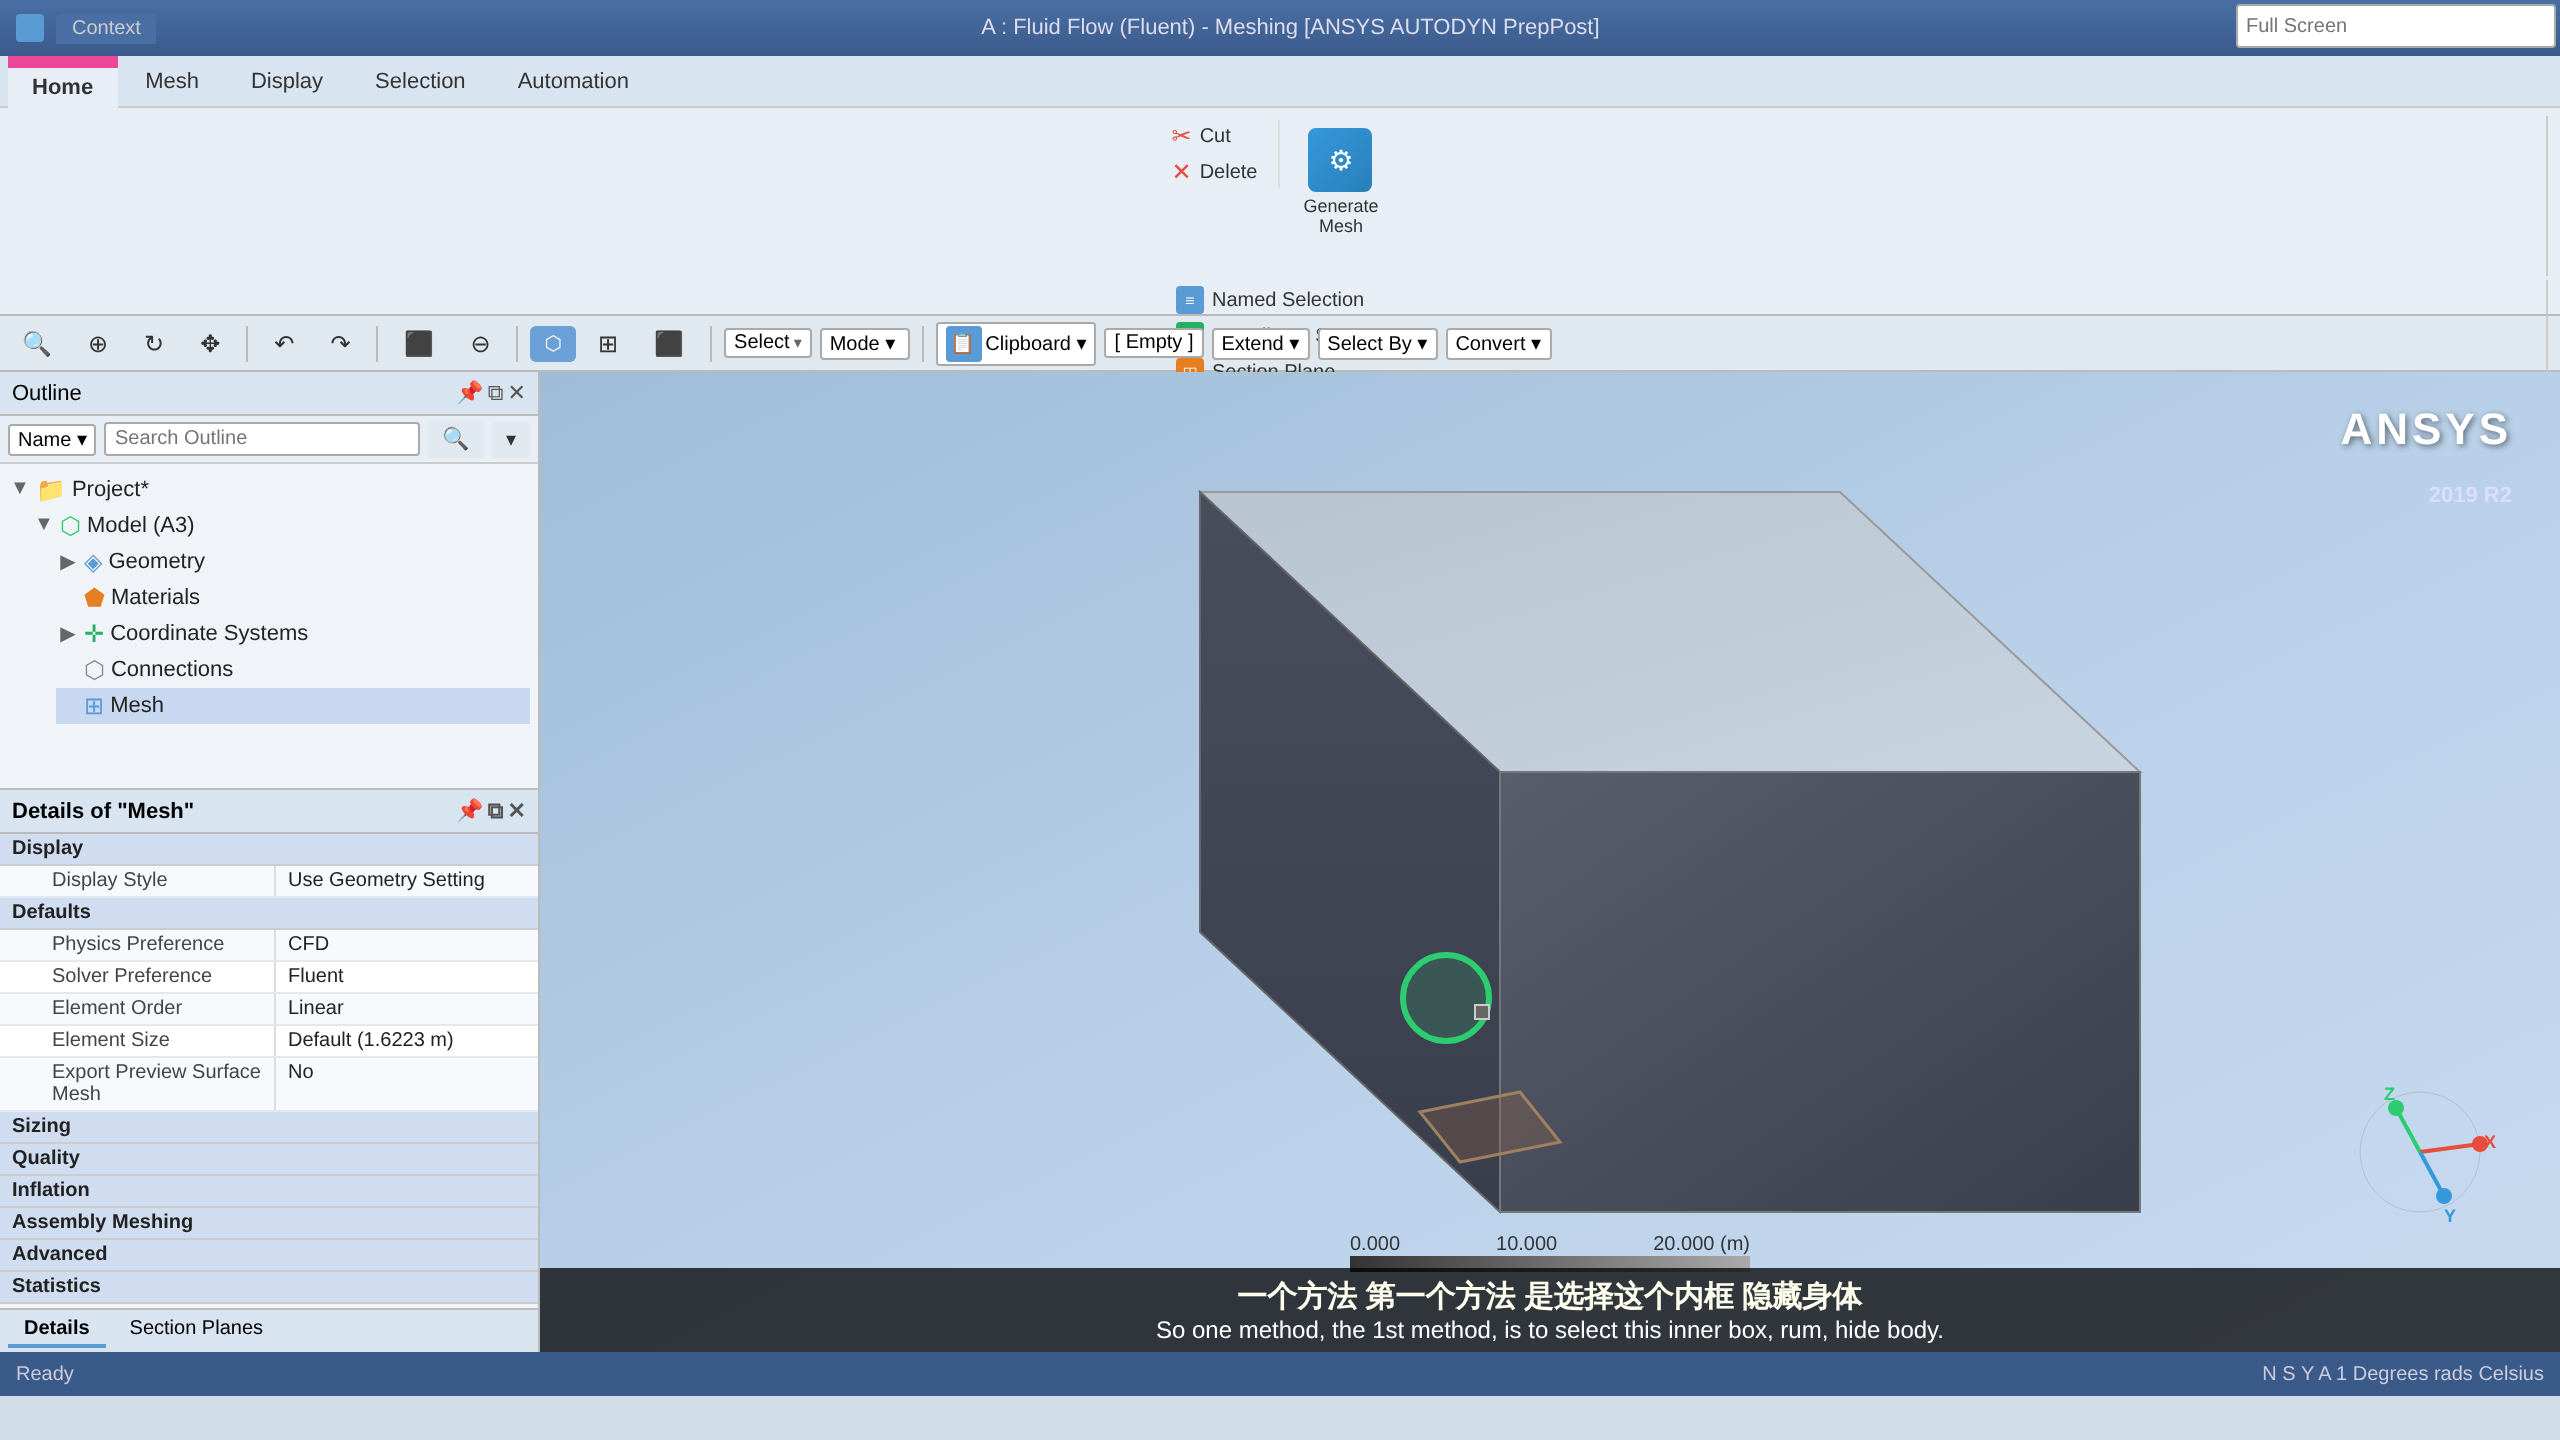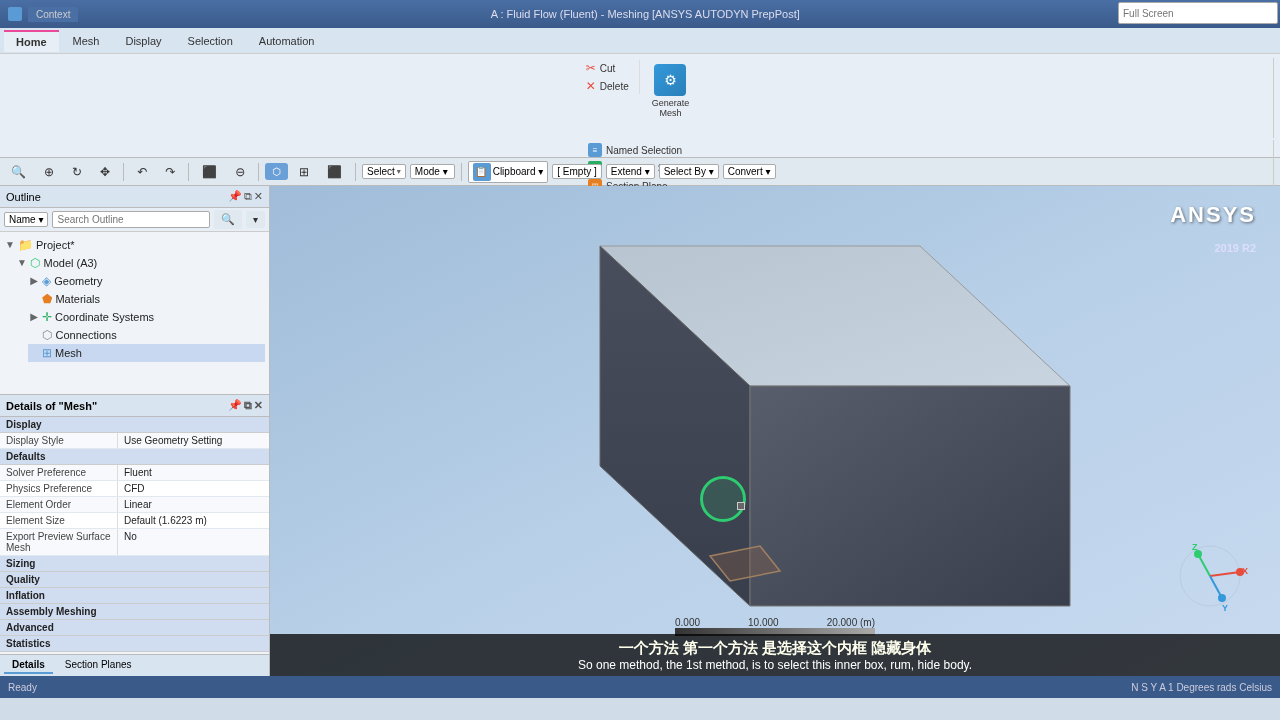--- a/index.html
+++ b/index.html
@@ -21,21 +21,21 @@
     
     #ribbon {
       height: 130px; background: #e8eef5; border-bottom: 1px solid #bbb;
       display: flex; flex-direction: column;
     }
     #ribbon-tabs {
       height: 26px; background: #d8e4f0;
       display: flex; align-items: center; padding-left: 4px; gap: 2px;
     }
     .ribbon-tab { padding: 4px 12px; font-size: 11px; cursor: pointer; color: #333; }
-    .ribbon-tab.active { background: #e8eef5; border-top: 2px solid #ec4899; font-weight: bold; }
+    .ribbon-tab.active { background: #e8eef5; border-top: 6px solid #ec4899; font-weight: bold; }
     .ribbon-group {
       display: flex; flex-direction: column; align-items: center;
       border-right: 1px solid #ccc; padding: 2px 8px; min-height: 80px;
     }
     .ribbon-group-label {
       font-size: 9px; color: #666; margin-top: auto; padding-top: 4px;
       text-align: center;
     }
     .ribbon-group-content { display: flex; align-items: flex-start; gap: 4px; }
     .ribbon-btn {
@@ -113,21 +113,21 @@
     #details-table { flex: 1; overflow-y: auto; }
     .details-section {
       background: #d0dcf0; padding: 2px 6px; font-weight: bold; font-size: 10px;
       color: #222; border-bottom: 1px solid #ccc;
     }
     .details-row {
       display: flex; border-bottom: 1px solid #e0e8f0; font-size: 10px;
     }
     .details-row:nth-child(even) { background: #f8f9fc; }
     .details-row:nth-child(odd) { background: #ffffff; }
-    .details-key { width: 118px; padding: 2px 6px; color: #444; border-right: 1px solid #ddd; }
+    .details-key { width: 118px; padding: 2px 6px; color: #444; border-right: 1px solid #ddd; margin-left: 20px; }
     .details-val { flex: 1; padding: 2px 6px; color: #222; }
 
     
     #viewport {
       flex: 1; background: linear-gradient(135deg, #b0c8e0 0%, #c8daea 40%, #d8e8f0 100%);
       position: relative; overflow: hidden;
     }
 
     
     #svg-box { position: absolute; top: 0; left: 0; width: 100%; height: 100%; pointer-events: none; }
@@ -488,26 +488,26 @@
         </div>
       </div>
       <div id="details-table">
         <div class="details-section">Display</div>
         <div class="details-row">
           <div class="details-key">Display Style</div>
           <div class="details-val">Use Geometry Setting</div>
         </div>
         <div class="details-section">Defaults</div>
         <div class="details-row">
+          <div class="details-key">Physics Preference</div>
+          <div class="details-val">CFD</div>
+        </div>
+        <div class="details-row">
           <div class="details-key">Solver Preference</div>
           <div class="details-val">Fluent</div>
-        </div>
-        <div class="details-row">
-          <div class="details-key">Physics Preference</div>
-          <div class="details-val">CFD</div>
         </div>
         <div class="details-row">
           <div class="details-key">Element Order</div>
           <div class="details-val">Linear</div>
         </div>
         <div class="details-row">
           <div class="details-key">Element Size</div>
           <div class="details-val">Default (1.6223 m)</div>
         </div>
         <div class="details-row">

